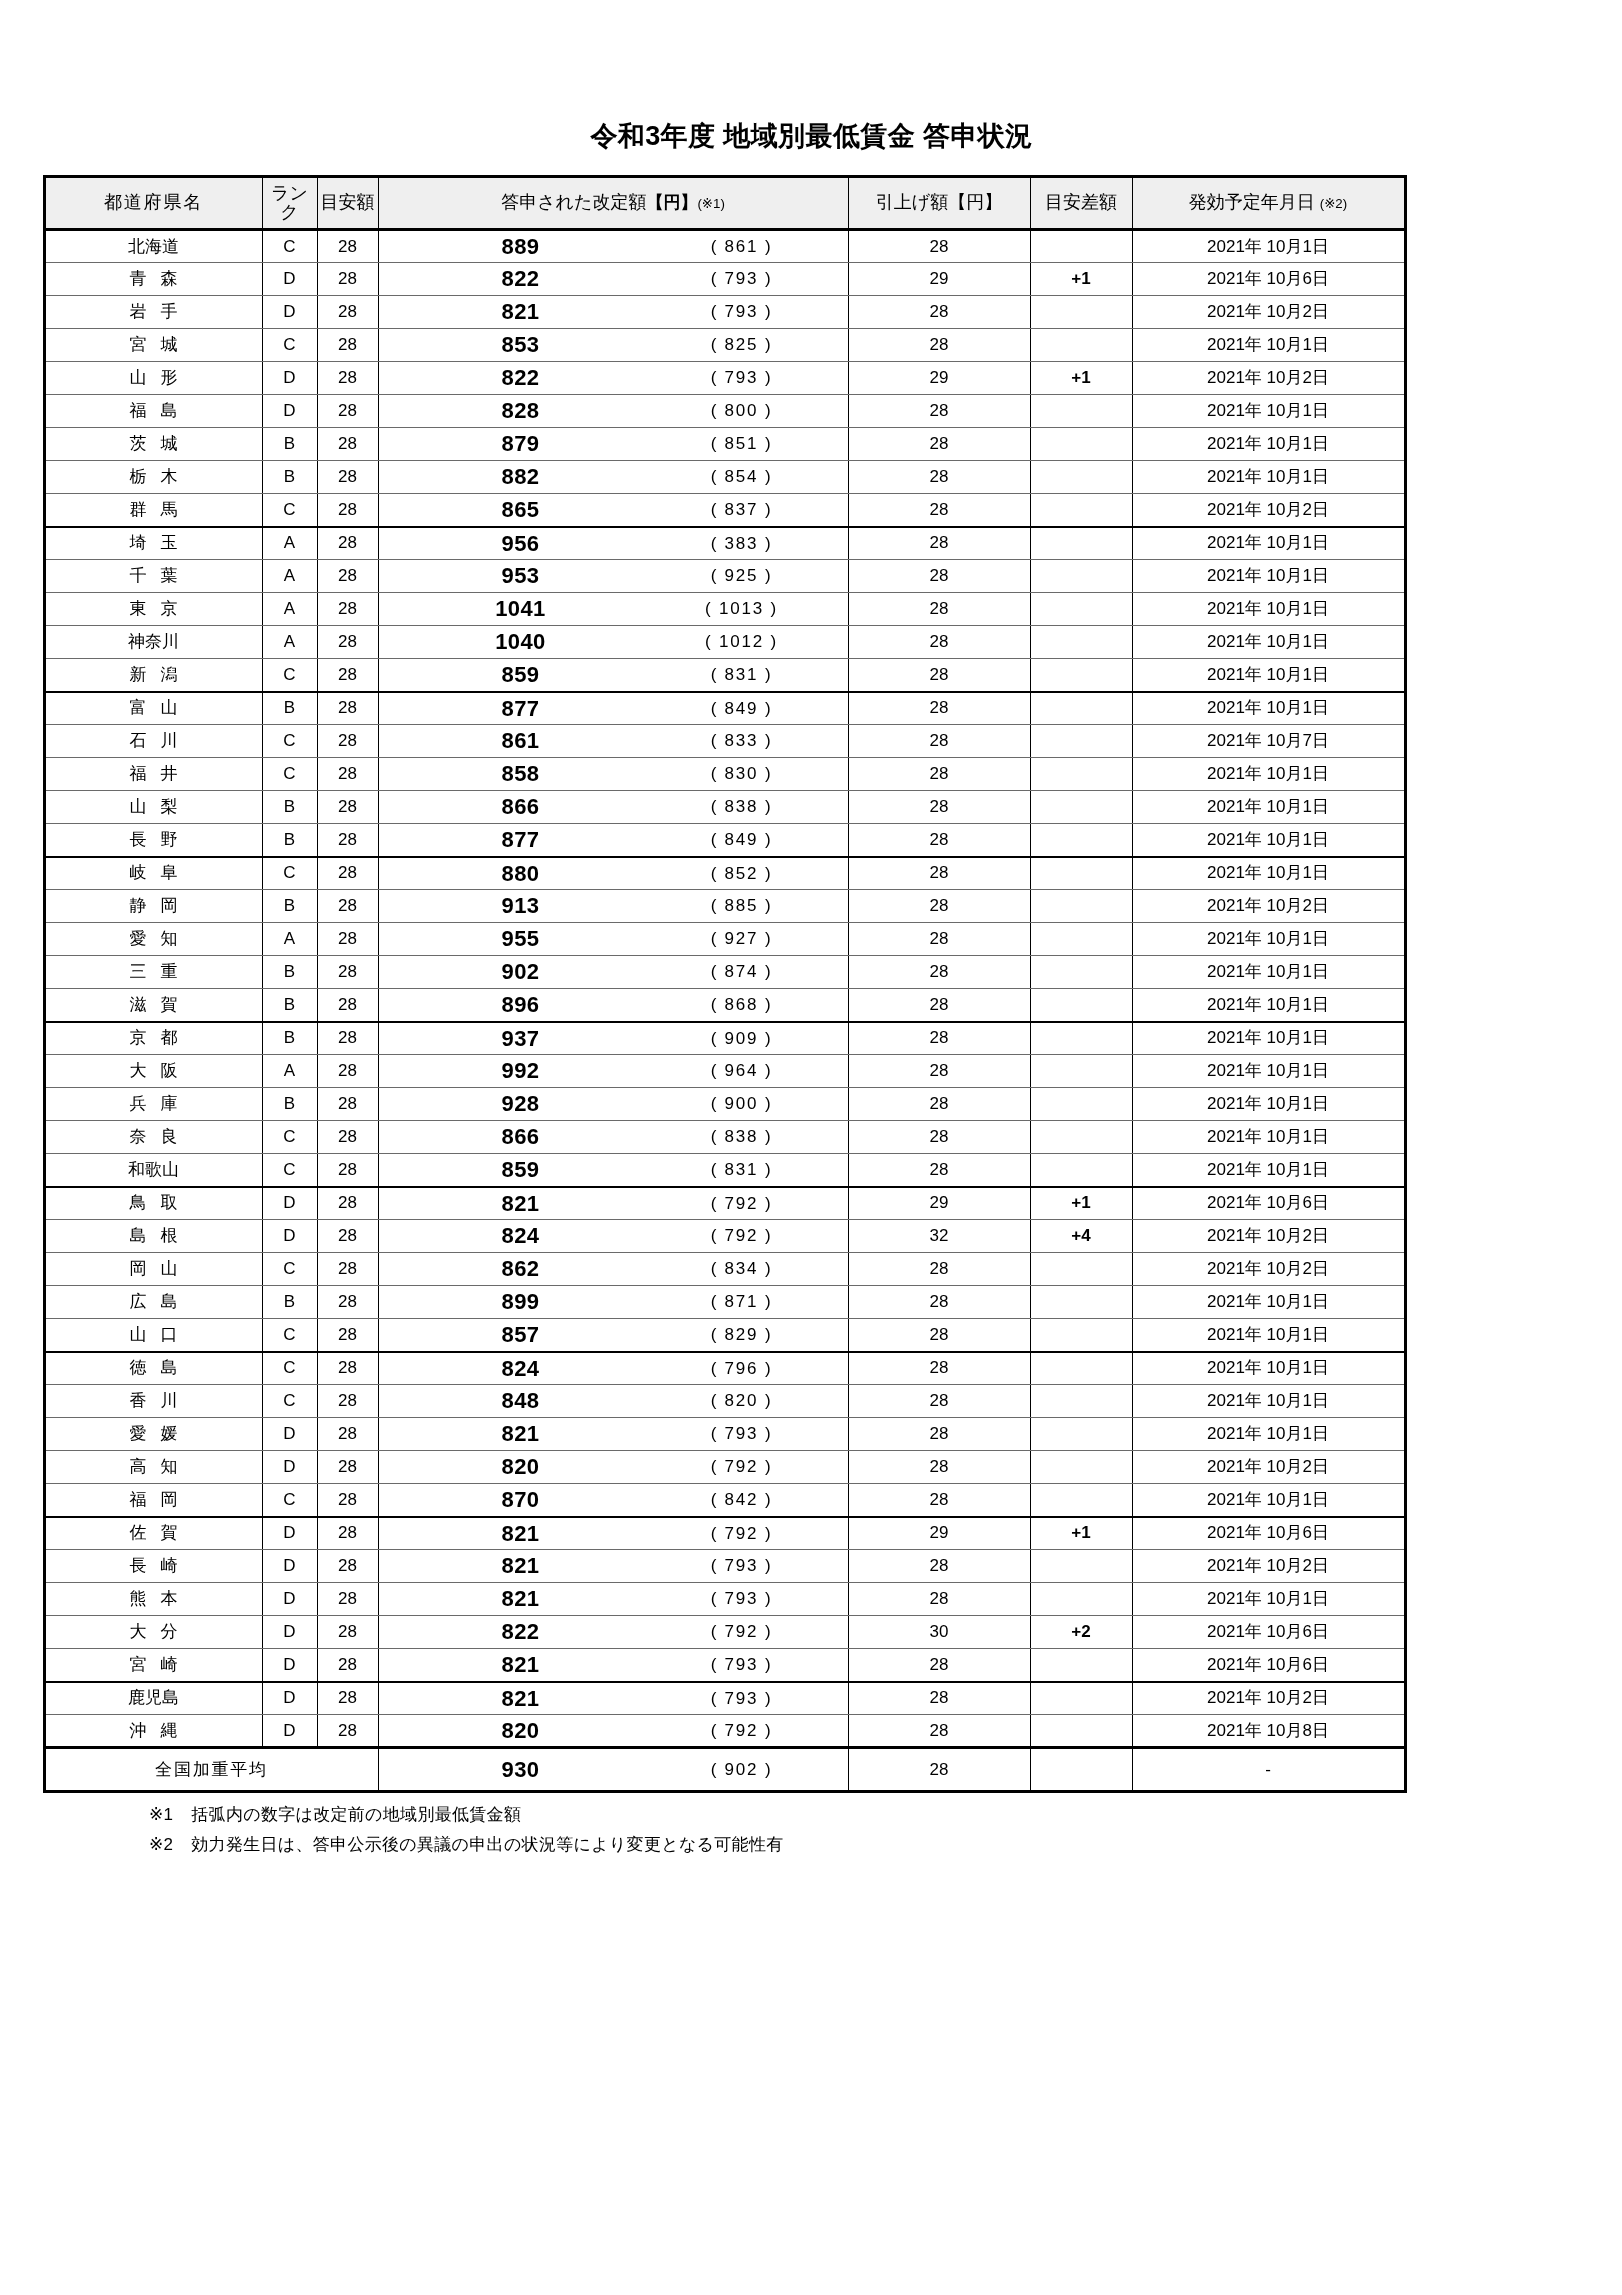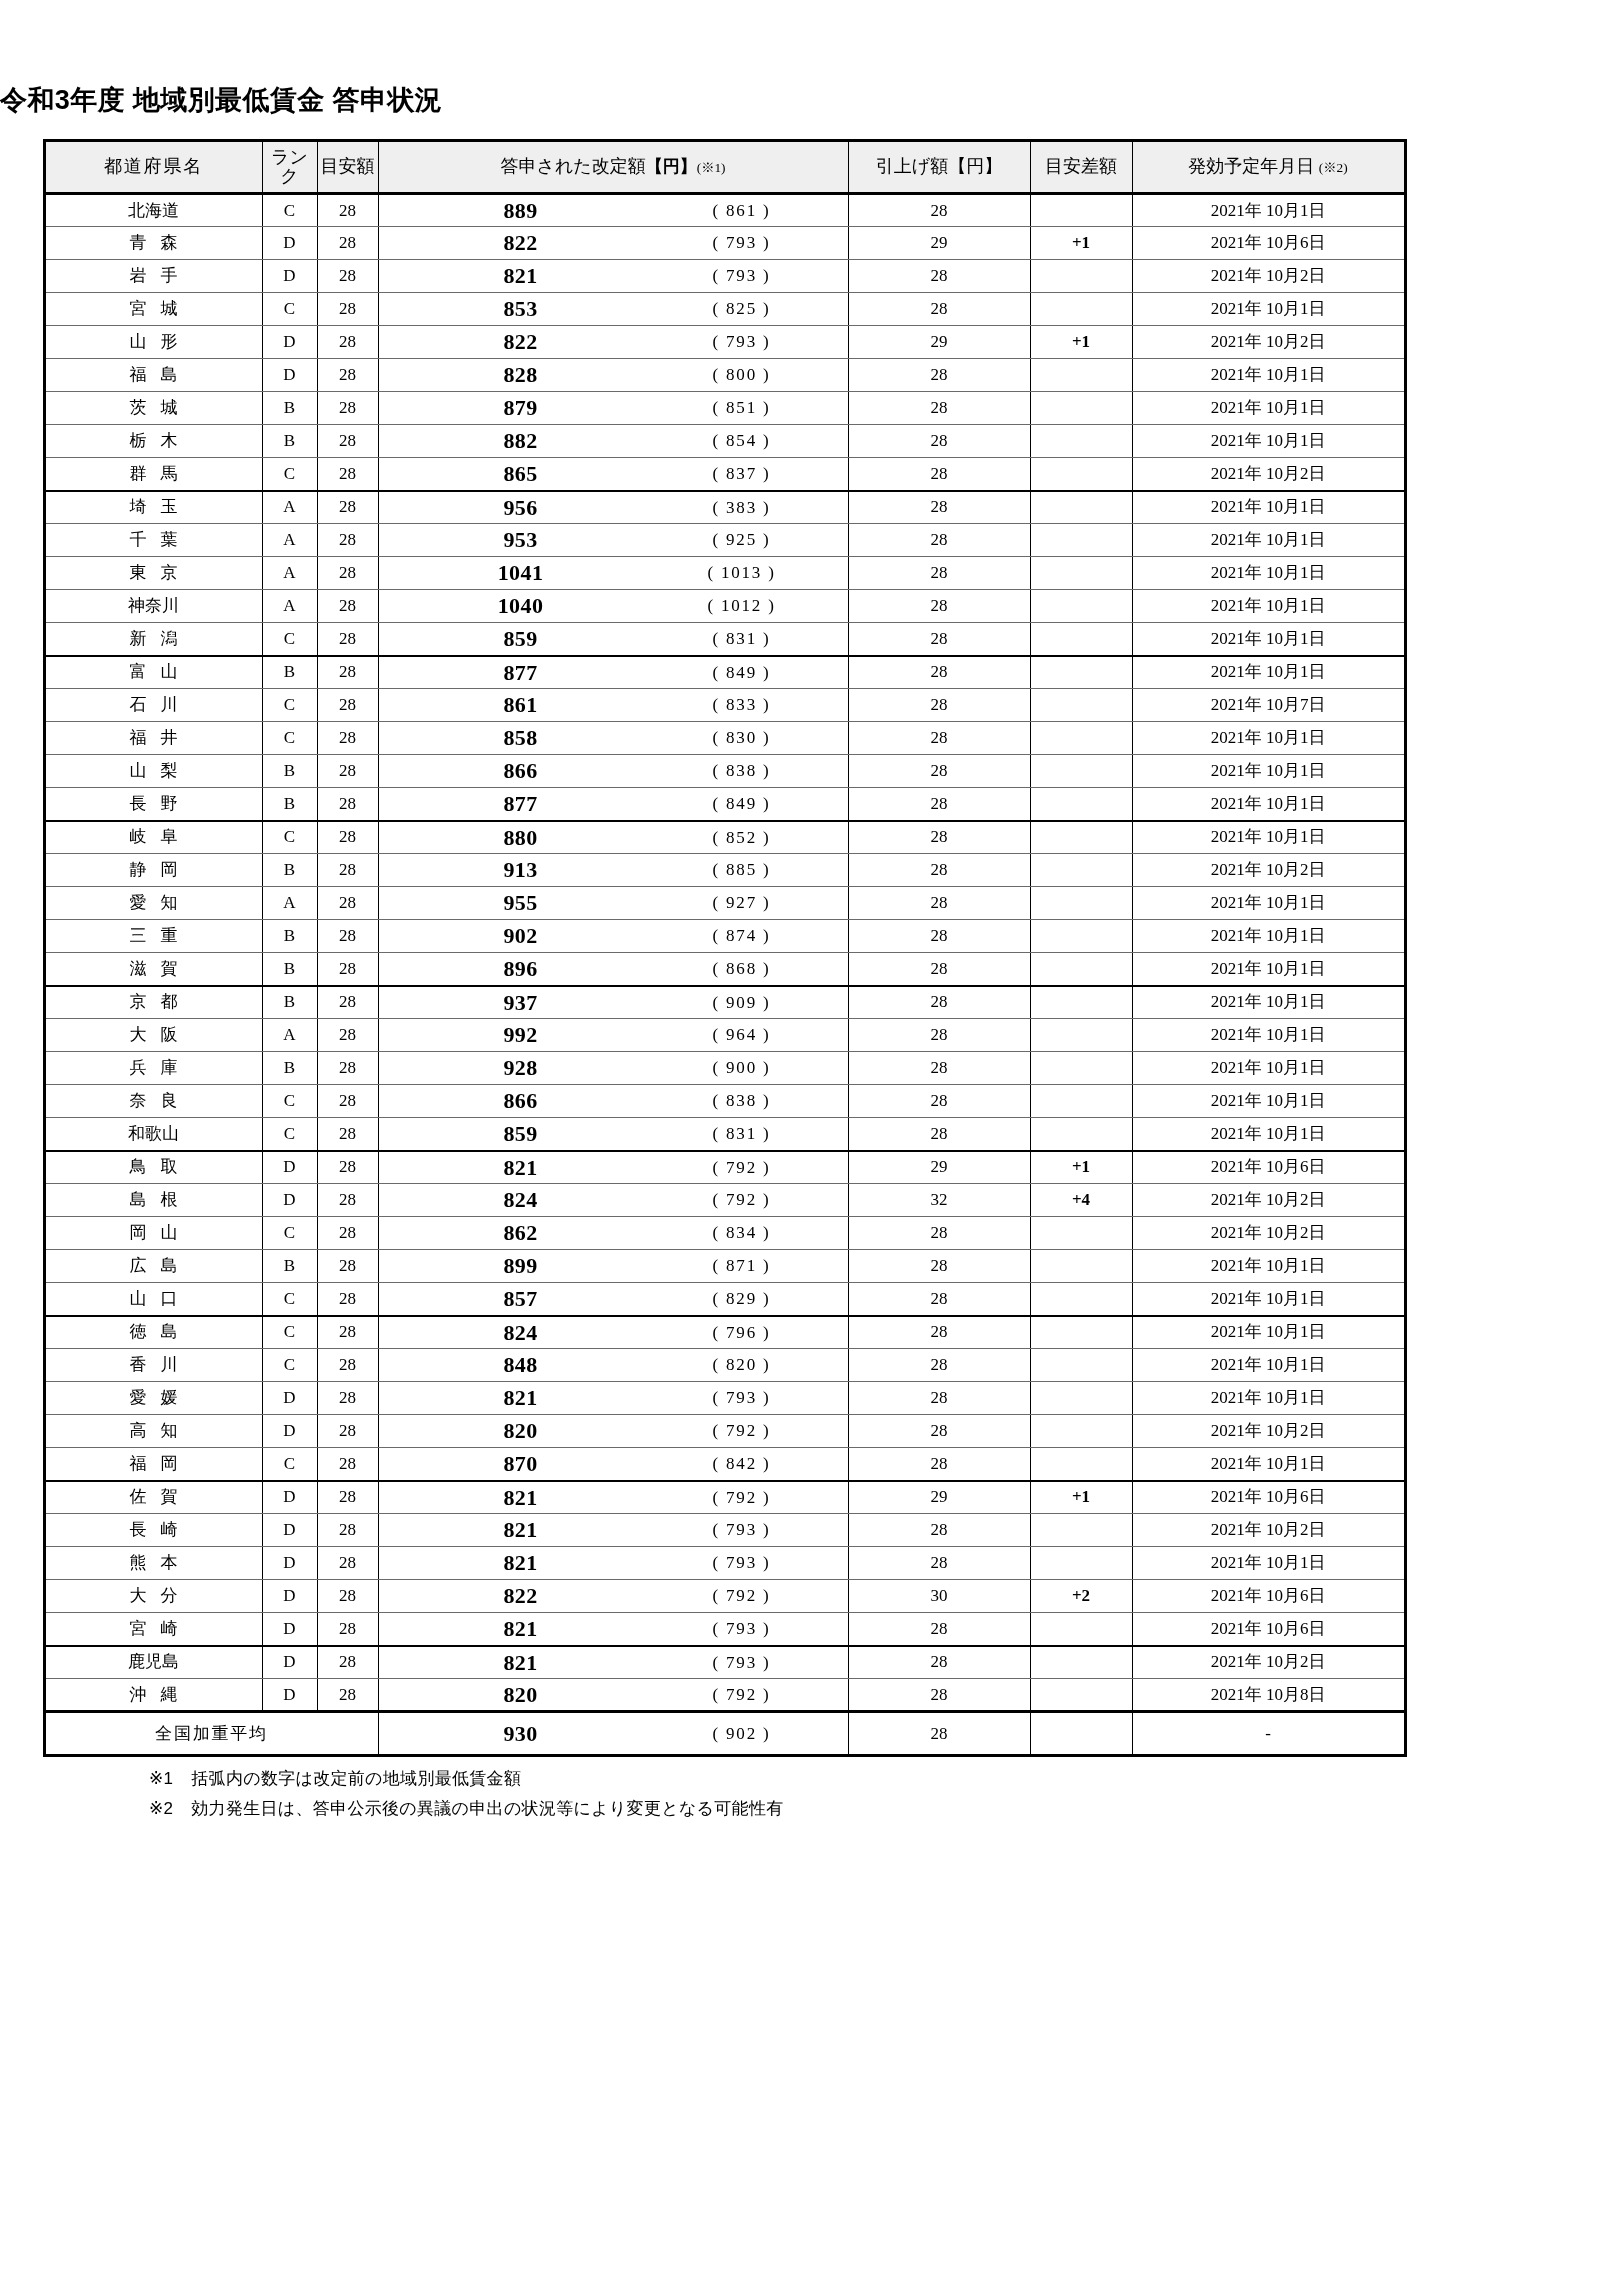--- a/index.html
+++ b/index.html
@@ -15,32 +15,31 @@
     -webkit-font-smoothing: antialiased;
   }
   .page {
     position: relative;
     width: 1623px;
     height: 2295px;
     box-sizing: border-box;
     padding: 0;
   }
   .doc-title {
-    text-align: left;
+    text-align: center;
     font-size: 27px;
     font-weight: bold;
     letter-spacing: 0.4px;
-    padding-top: 72px;
-    margin: 12px 0 23px 0;
+    padding-top: 120px;
+    margin: 0 0 23px 0;
     line-height: 1.2;
   }
   .table-wrap {
     margin: 0 auto;
     width: 1538px;
-    font-family: Liberation Serif, serif;
   }
   table.wage {
     border-collapse: collapse;
     width: 1361px;
     table-layout: fixed;
     border-left: 3.6px solid #000;
     border-right: 3.6px solid #000;
     border-top: 3.6px solid #000;
     border-bottom: 3.6px solid #000;
   }

